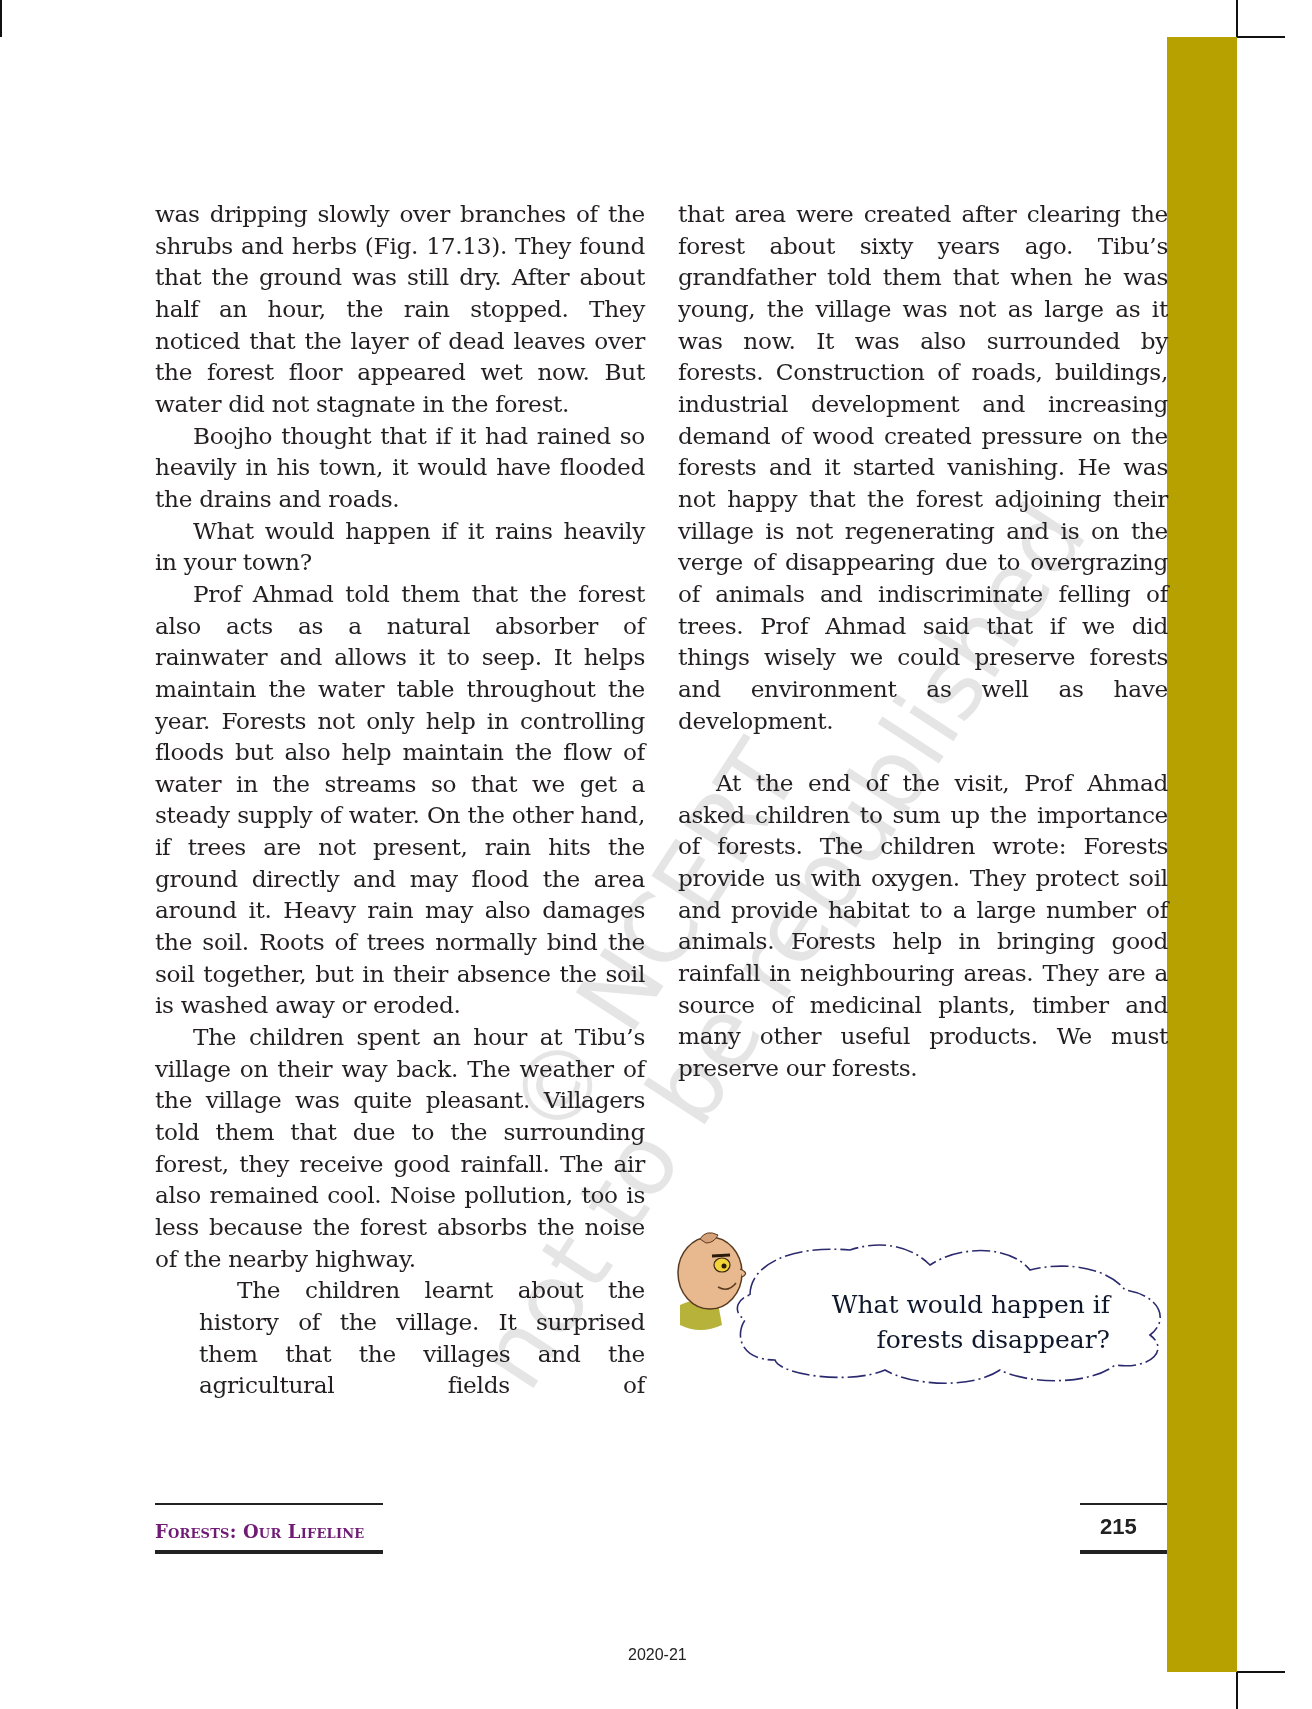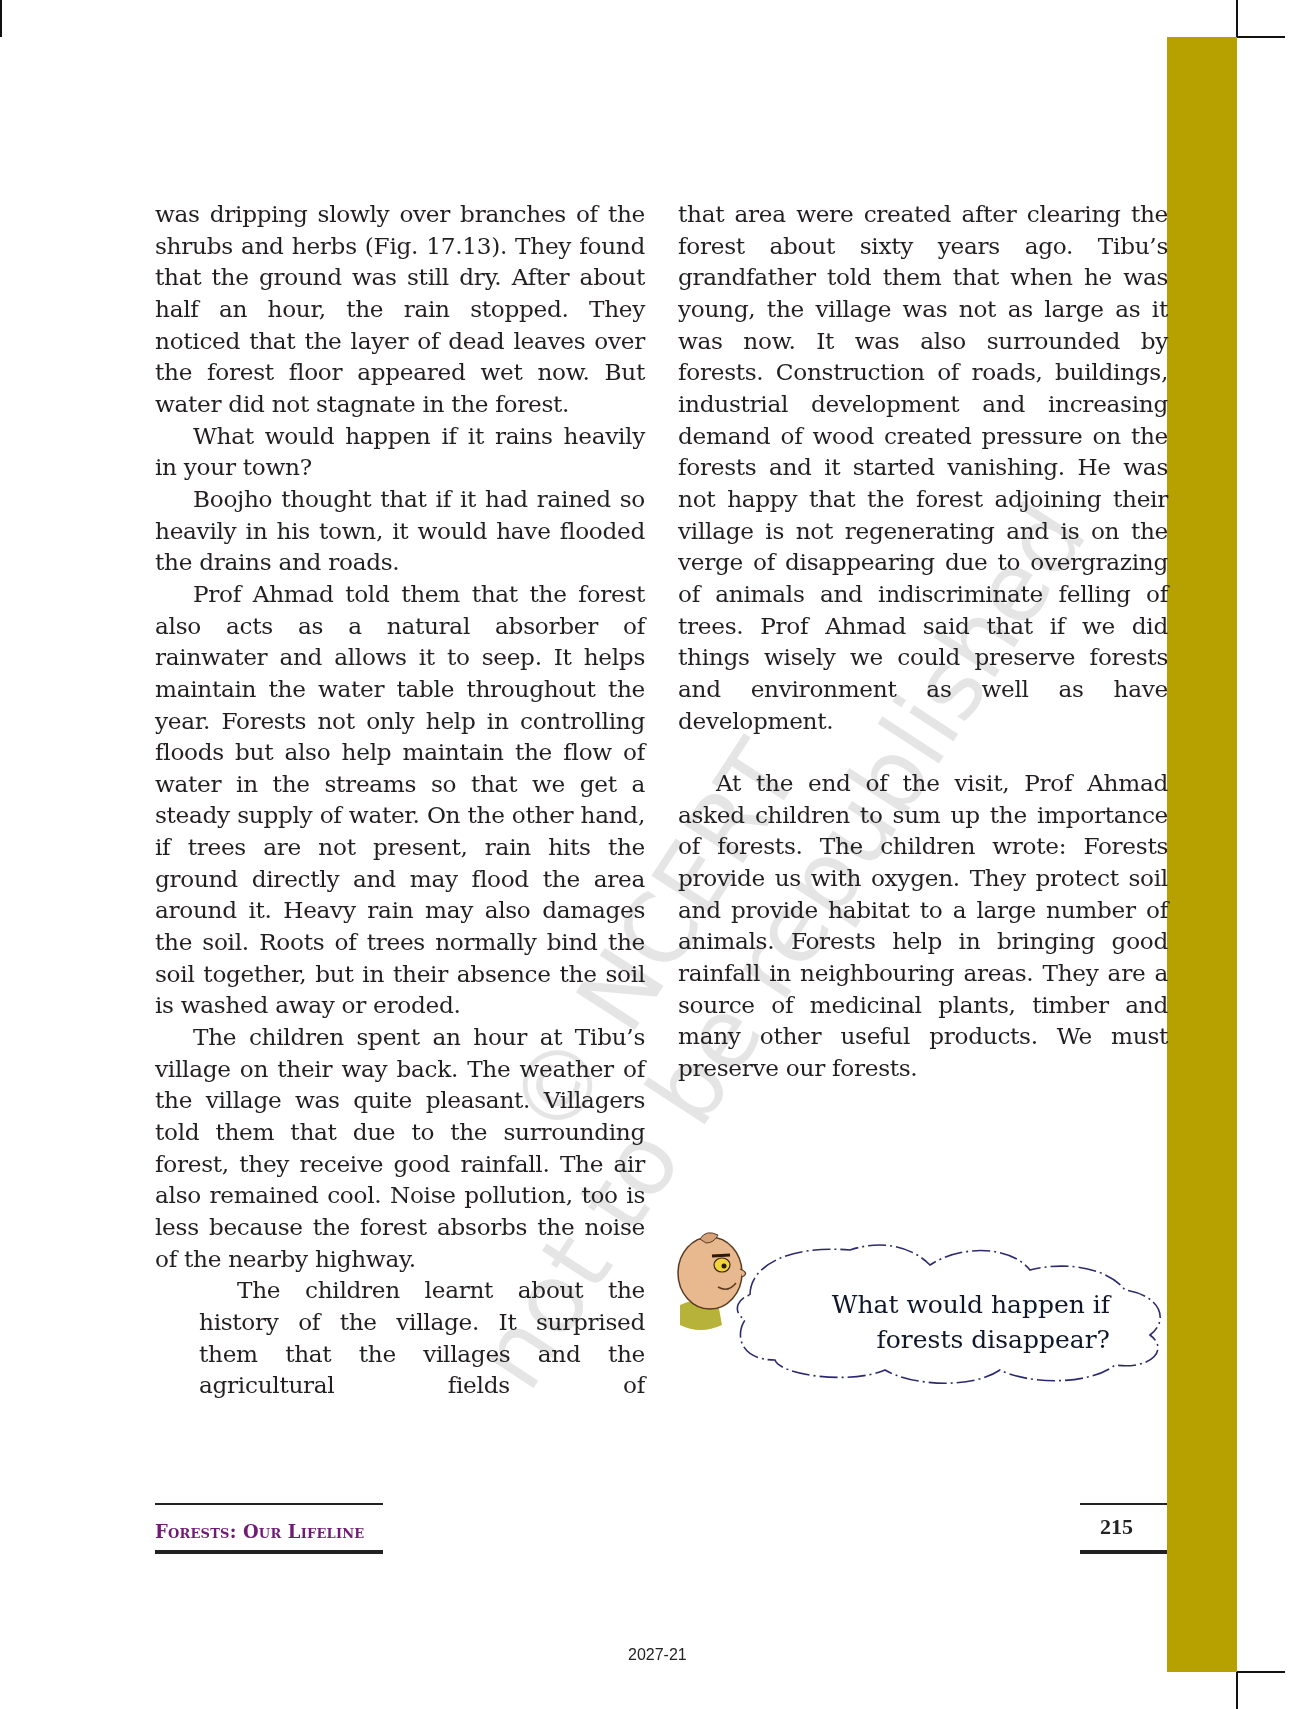--- a/index.html
+++ b/index.html
@@ -11,43 +11,43 @@
   .column { position:absolute; top:198px; width:490px; font-size:23.2px; line-height:31.65px; text-align:justify; letter-spacing:-0.3px; }
   .col-left { left:155px; }
   .col-right { left:678px; }
   .para { margin:0; }
   .para.indent { text-indent:38px; }
   .watermark { position:absolute; left:250px; top:860px; width:900px; font-family:"DejaVu Sans", sans-serif; font-size:96px; line-height:110px; color:rgba(160,160,160,0.28); transform:rotate(-57deg); transform-origin:center; text-align:center; pointer-events:none; white-space:nowrap; }
   .bubble-wrap { position:absolute; left:670px; top:1225px; width:520px; height:180px; }
   .bubble-text { position:absolute; left:150px; top:62px; width:290px; text-align:right; font-size:25px; line-height:35px; color:#0f172a; font-family:"DejaVu Serif", serif; }
   .footer-line { position:absolute; background:#222; }
   .footer-title { position:absolute; left:155px; top:1521px; font-family:"DejaVu Serif", serif; font-weight:bold; color:#701a75; font-size:18px; font-variant:small-caps; letter-spacing:0.2px; }
-  .page-num { position:absolute; left:1100px; top:1514px; font-family:Liberation Serif, serif; font-weight:bold; font-size:22px; color:#222; }
+  .page-num { position:absolute; left:1100px; top:1514px; font-family:Liberation Sans, sans-serif; font-weight:bold; font-size:22px; color:#222; }
   .year { position:absolute; left:628px; top:1646px; font-family:"Liberation Sans", sans-serif; font-size:16px; color:#222; }
 </style>
 </head>
 <body>
 
 <div class="crop-v" style="left:0;top:0;height:37px;"></div>
 <div class="crop-v" style="left:1236px;top:0;height:37px;"></div>
 <div class="crop-h" style="left:1237px;top:36px;width:48px;"></div>
 <div class="crop-h" style="left:1237px;top:1671px;width:48px;"></div>
 <div class="crop-v" style="left:1236px;top:1672px;height:37px;"></div>
 
 <div class="gold-bar"></div>
 
 <div class="watermark">
   <div>© NCERT</div>
   <div>not to be republished</div>
 </div>
 
 <div class="column col-left">
   <p class="para">was dripping slowly over branches of the shrubs and herbs (Fig. 17.13). They found that the ground was still dry. After about half an hour, the rain stopped. They noticed that the layer of dead leaves over the forest floor appeared wet now. But water did not stagnate in the forest.</p>
+  <p class="para indent">Boojho thought that if it had rained so heavily in his town, it would have flooded the drains and roads.</p>
   <p class="para indent">What would happen if it rains heavily in your town?</p>
-  <p class="para indent">Boojho thought that if it had rained so heavily in his town, it would have flooded the drains and roads.</p>
   <p class="para indent">Prof Ahmad told them that the forest also acts as a natural absorber of rainwater and allows it to seep. It helps maintain the water table throughout the year. Forests not only help in controlling floods but also help maintain the flow of water in the streams so that we get a steady supply of water. On the other hand, if trees are not present, rain hits the ground directly and may flood the area around it. Heavy rain may also damages the soil. Roots of trees normally bind the soil together, but in their absence the soil is washed away or eroded.</p>
   <p class="para indent">The children spent an hour at Tibu’s village on their way back. The weather of the village was quite pleasant. Villagers told them that due to the surrounding forest, they receive good rainfall. The air also remained cool. Noise pollution, too is less because the forest absorbs the noise of the nearby highway.</p>
   <p class="para indent" style="text-align-last:justify;margin-left:44px;">The children learnt about the history of the village. It surprised them that the villages and the agricultural fields of</p>
 </div>
 
 <div class="column col-right">
   <p class="para">that area were created after clearing the forest about sixty years ago. Tibu’s grandfather told them that when he was young, the village was not as large as it was now. It was also surrounded by forests. Construction of roads, buildings, industrial development and increasing demand of wood created pressure on the forests and it started vanishing. He was not happy that the forest adjoining their village is not regenerating and is on the verge of disappearing due to overgrazing of animals and indiscriminate felling of trees. Prof Ahmad said that if we did things wisely we could preserve forests and environment as well as have development.</p>
   <p class="para indent" style="margin-top:31px;">At the end of the visit, Prof Ahmad asked children to sum up the importance of forests. The children wrote: Forests provide us with oxygen. They protect soil and provide habitat to a large number of animals. Forests help in bringing good rainfall in neighbouring areas. They are a source of medicinal plants, timber and many other useful products. We must preserve our forests.</p>
 </div>
 
@@ -72,13 +72,13 @@
 </div>
 
 <div class="footer-line" style="left:155px;top:1503px;width:228px;height:2px;"></div>
 <div class="footer-title">Forests: Our Lifeline</div>
 <div class="footer-line" style="left:155px;top:1550px;width:228px;height:4px;"></div>
 
 <div class="footer-line" style="left:1080px;top:1503px;width:87px;height:2px;"></div>
 <div class="page-num">215</div>
 <div class="footer-line" style="left:1080px;top:1550px;width:87px;height:4px;"></div>
 
-<div class="year">2027-21</div>
+<div class="year">2020-21</div>
 
 </body></html>

